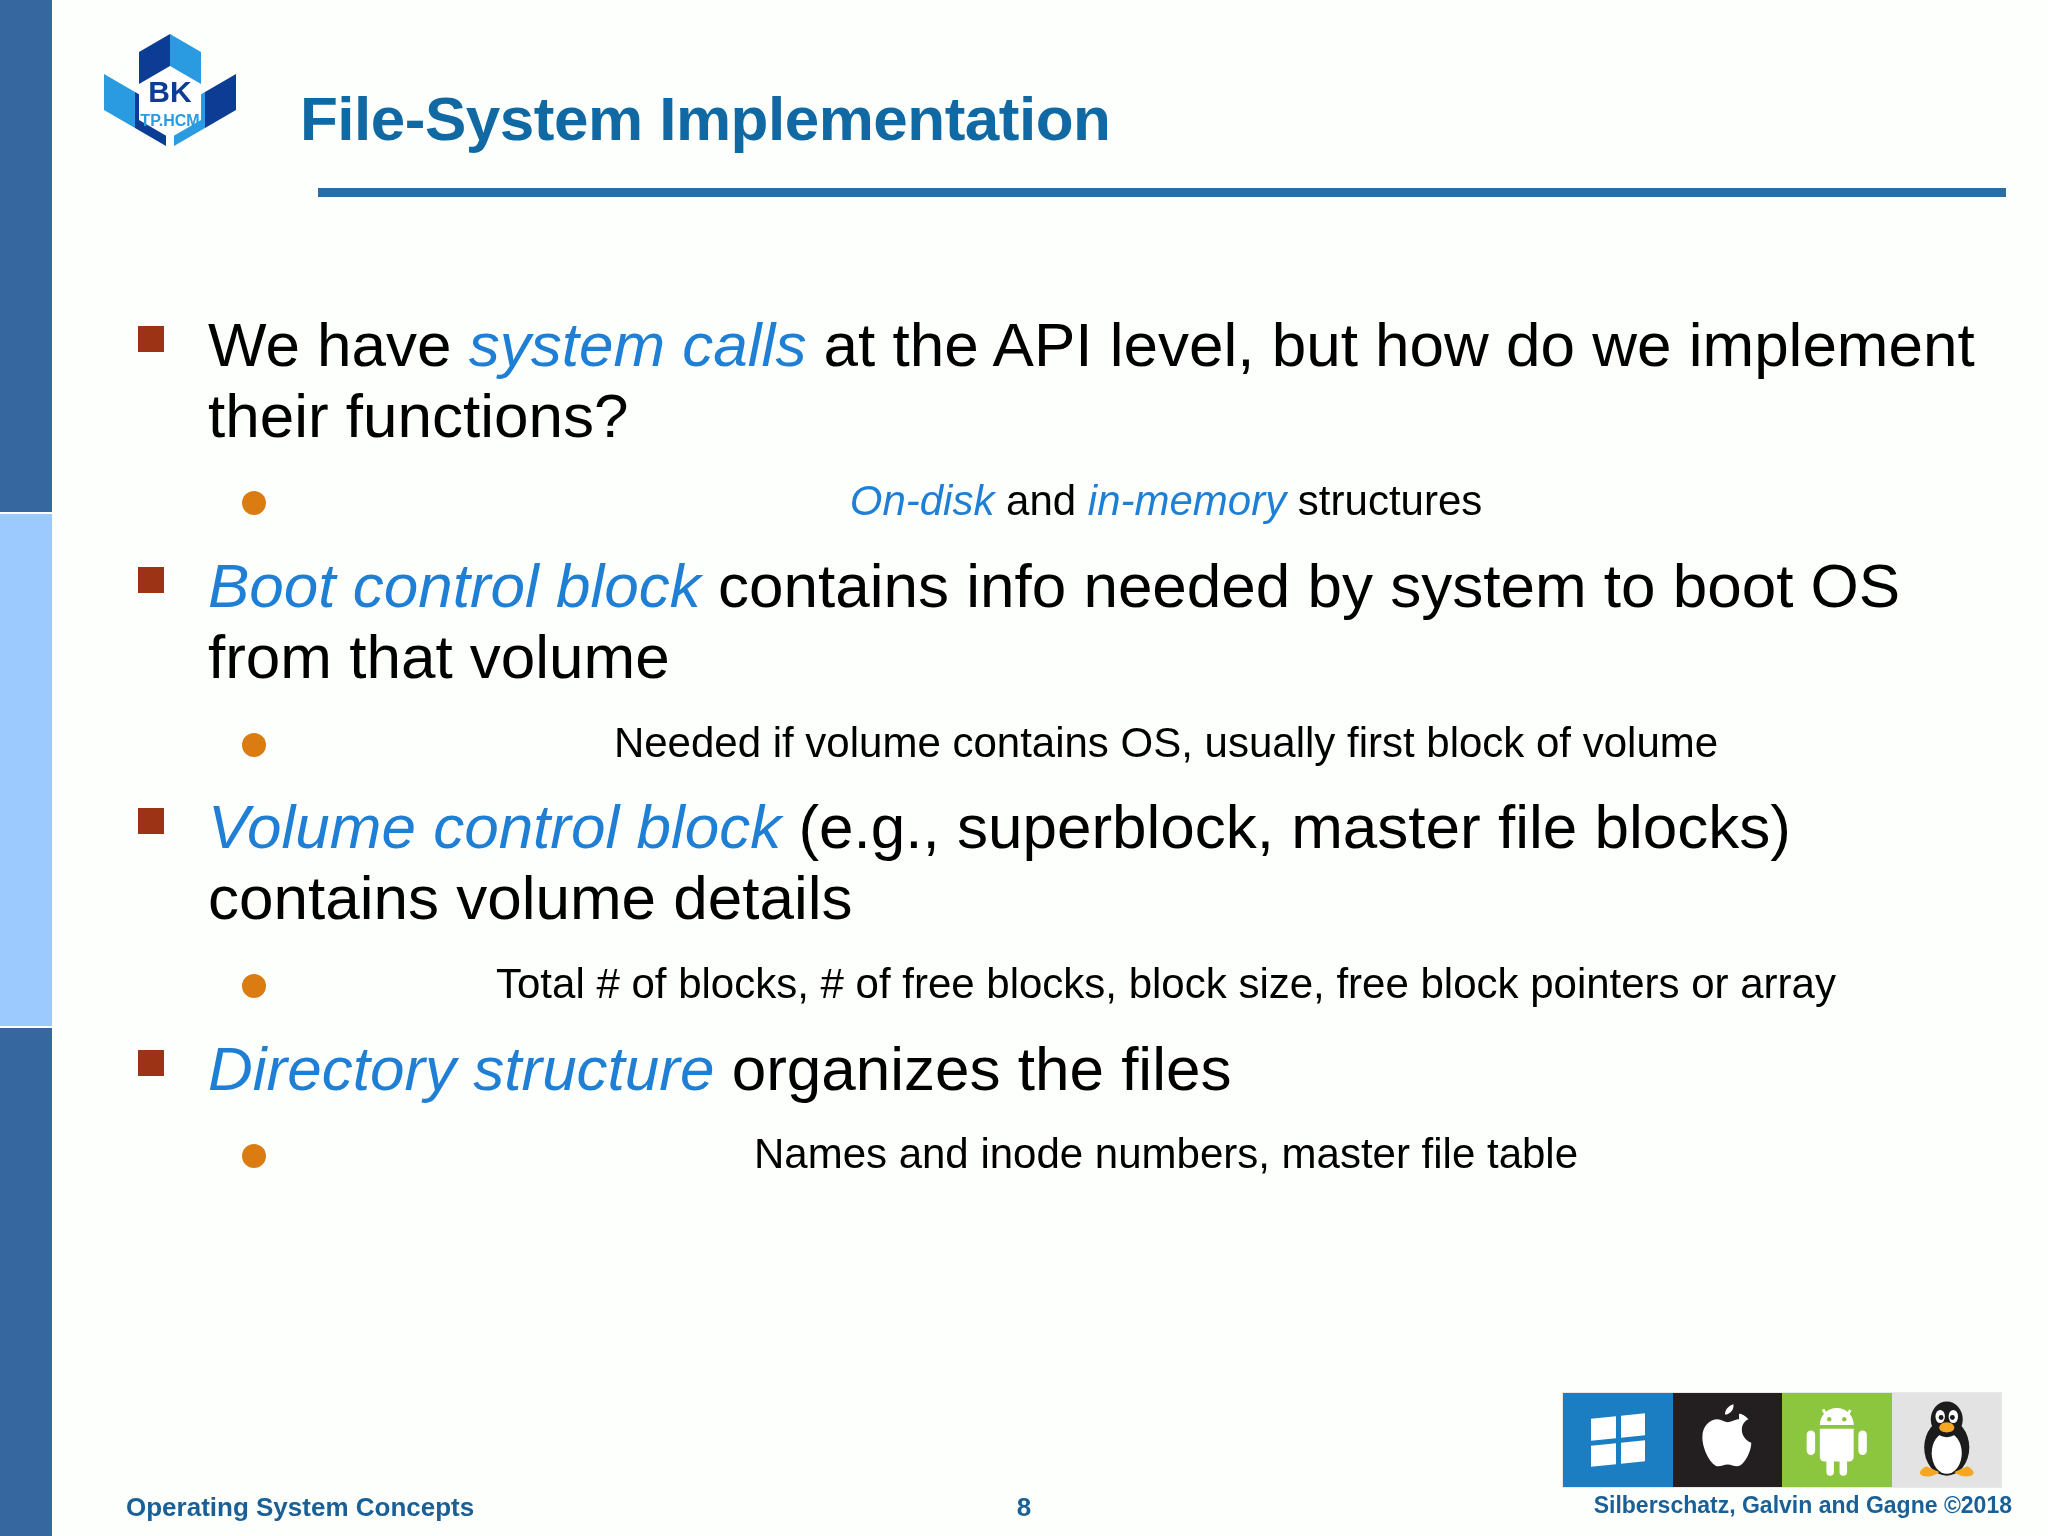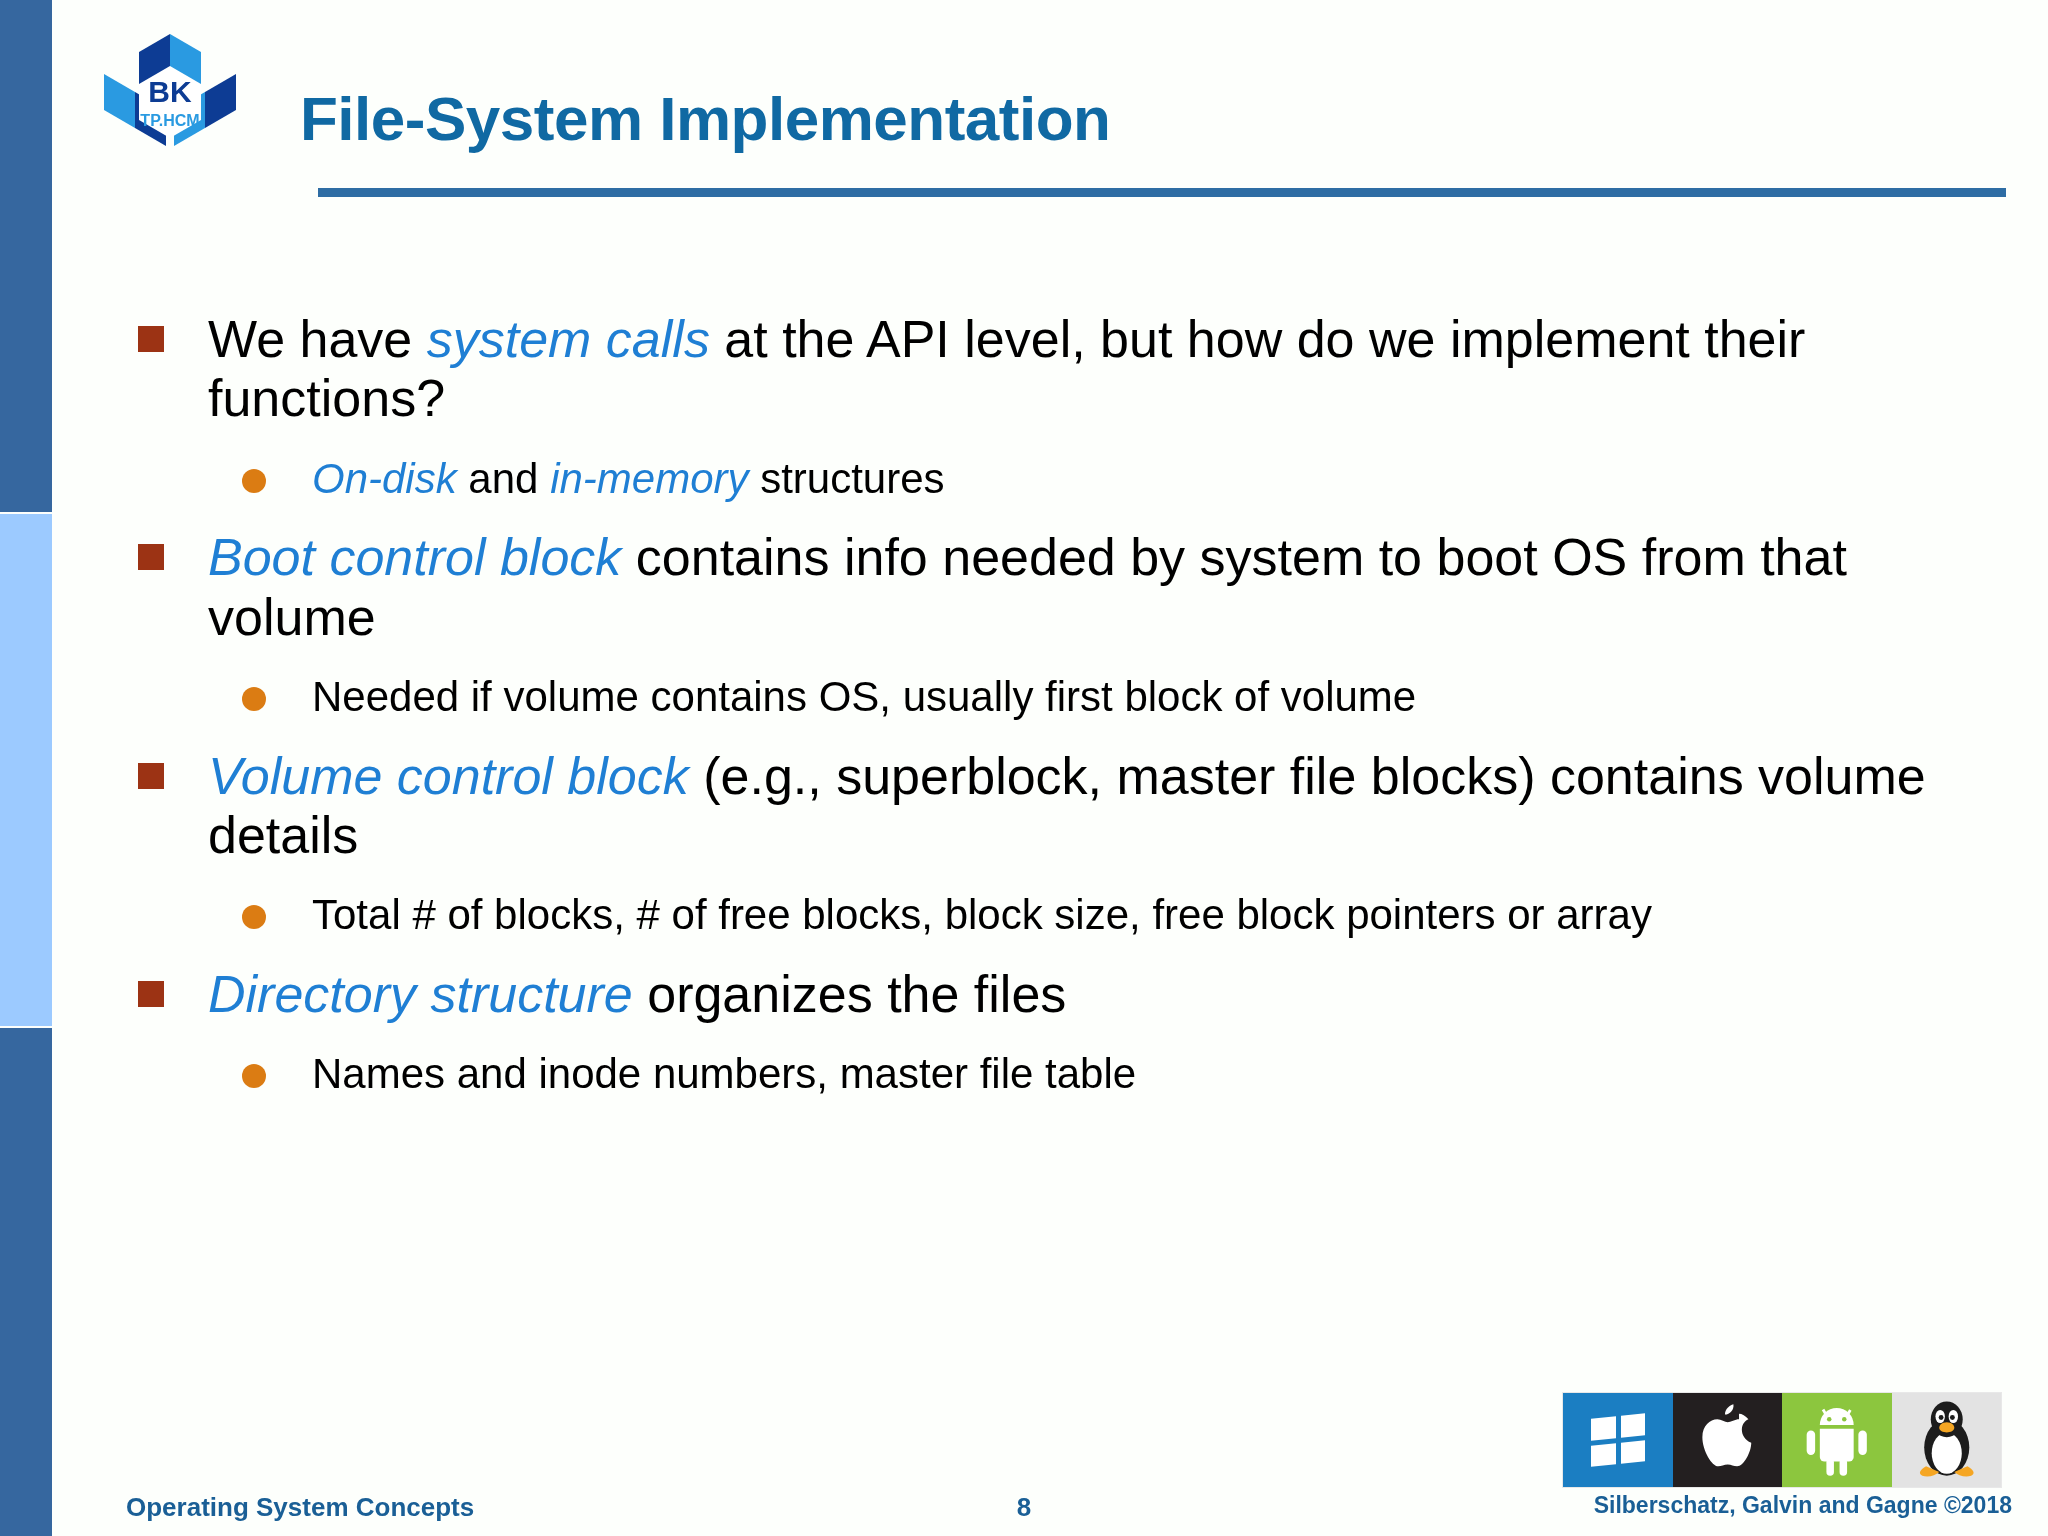--- a/index.html
+++ b/index.html
@@ -68,40 +68,41 @@
   
   .content {
     position: absolute;
     left: 120px;
     top: 310px;
     width: 1900px;
   }
   .bullet-l1 {
     position: relative;
     padding-left: 88px;
-    font-size: 52px;
+    font-size: 62px;
     line-height: 1.14;
     color: #000000;
     margin-bottom: 26px;
   }
   .bullet-l1 .marker {
     position: absolute;
     left: 18px;
     top: 16px;
     width: 26px;
     height: 26px;
     background: #9c3314;
   }
   .bullet-l2 {
     position: relative;
     padding-left: 192px;
     font-size: 42px;
     line-height: 1.14;
     color: #000000;
     margin-bottom: 26px;
+    text-align: center;
   }
   .bullet-l2 .marker {
     position: absolute;
     left: 122px;
     top: 14px;
     width: 24px;
     height: 24px;
     border-radius: 50%;
     background: #db7c13;
   }

